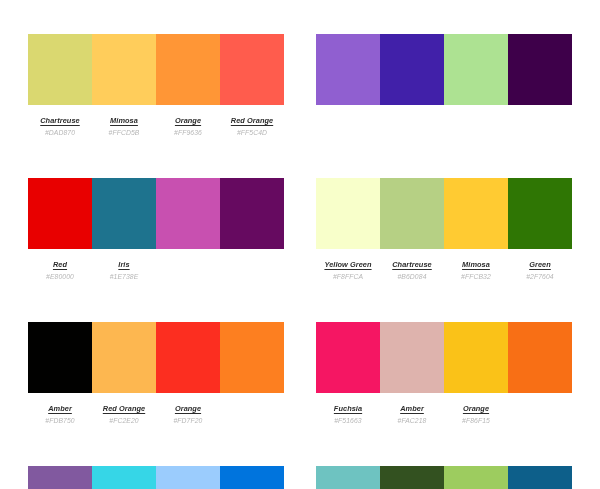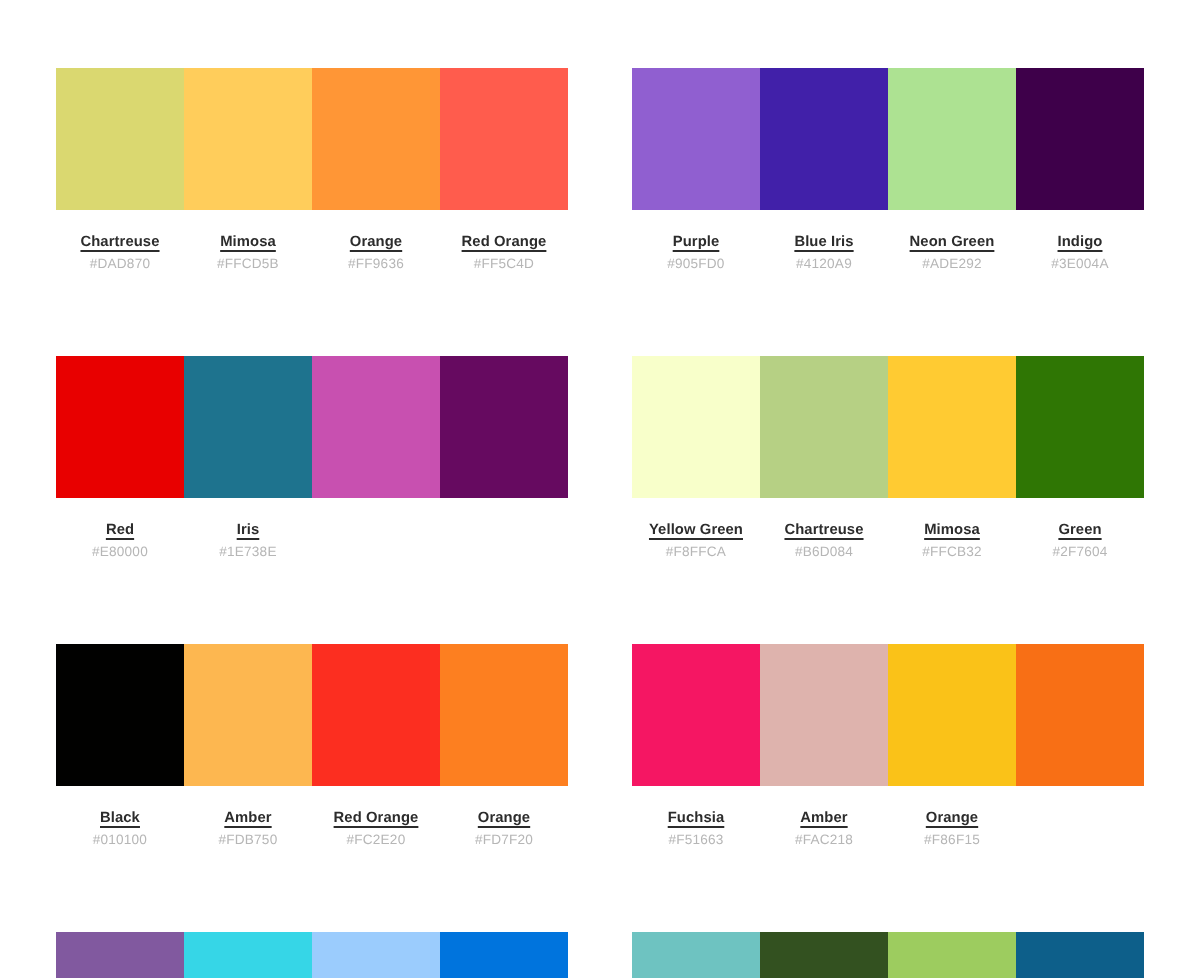--- a/index.html
+++ b/index.html
@@ -45,20 +45,21 @@
     grid-template-columns: repeat(4, 1fr);
     margin-top: 11px;
   }
   .label-cell {
     display: flex;
     flex-direction: column;
     align-items: center;
     justify-content: flex-start;
     padding: 0 2px;
     box-sizing: border-box;
+    font-style: italic;
   }
   .color-name {
     font-size: 7.4px;
     font-weight: bold;
     color: #2c2c2c;
     text-decoration: underline;
     text-underline-offset: 1.5px;
     letter-spacing: 0.05px;
     line-height: 9px;
     white-space: nowrap;
@@ -106,38 +107,20 @@
           </div>
         </div>
       </div>
       <div class="palette-card">
         <div class="swatch-strip">
           <div class="swatch" style="background: rgb(144, 95, 208);"></div>
           <div class="swatch" style="background: rgb(65, 32, 169);"></div>
           <div class="swatch" style="background: rgb(173, 226, 146);"></div>
           <div class="swatch" style="background: rgb(62, 0, 74);"></div>
         </div>
-        <div class="label-strip">
-          <div class="label-cell">
-            <div class="color-name">Purple</div>
-            <div class="color-hex">#905FD0</div>
-          </div>
-          <div class="label-cell">
-            <div class="color-name">Blue Iris</div>
-            <div class="color-hex">#4120A9</div>
-          </div>
-          <div class="label-cell">
-            <div class="color-name">Neon Green</div>
-            <div class="color-hex">#ADE292</div>
-          </div>
-          <div class="label-cell">
-            <div class="color-name">Indigo</div>
-            <div class="color-hex">#3E004A</div>
-          </div>
-        </div>
       </div>
       <div class="palette-card">
         <div class="swatch-strip">
           <div class="swatch" style="background: rgb(232, 0, 0);"></div>
           <div class="swatch" style="background: rgb(30, 115, 142);"></div>
           <div class="swatch" style="background: rgb(200, 80, 176);"></div>
           <div class="swatch" style="background: rgb(102, 10, 96);"></div>
         </div>
         <div class="label-strip">
           <div class="label-cell">
@@ -178,24 +161,20 @@
       </div>
       <div class="palette-card">
         <div class="swatch-strip">
           <div class="swatch" style="background: rgb(1, 1, 0);"></div>
           <div class="swatch" style="background: rgb(253, 183, 80);"></div>
           <div class="swatch" style="background: rgb(252, 46, 32);"></div>
           <div class="swatch" style="background: rgb(253, 127, 32);"></div>
         </div>
         <div class="label-strip">
           <div class="label-cell">
-            <div class="color-name">Black</div>
-            <div class="color-hex">#010100</div>
-          </div>
-          <div class="label-cell">
             <div class="color-name">Amber</div>
             <div class="color-hex">#FDB750</div>
           </div>
           <div class="label-cell">
             <div class="color-name">Red Orange</div>
             <div class="color-hex">#FC2E20</div>
           </div>
           <div class="label-cell">
             <div class="color-name">Orange</div>
             <div class="color-hex">#FD7F20</div>

